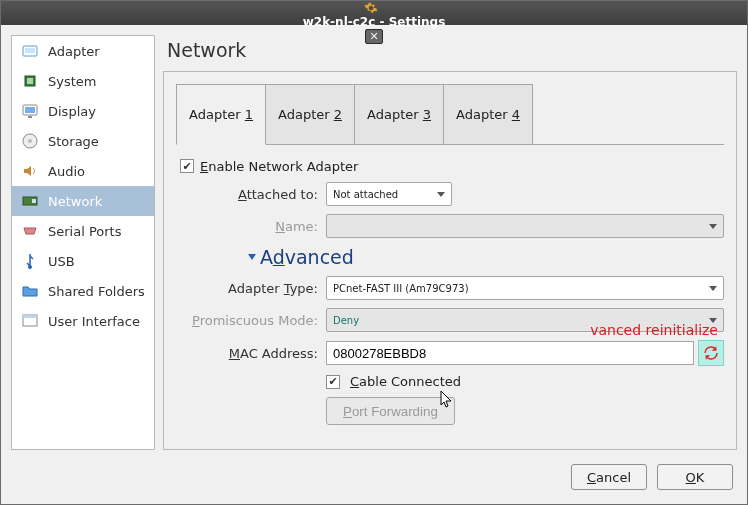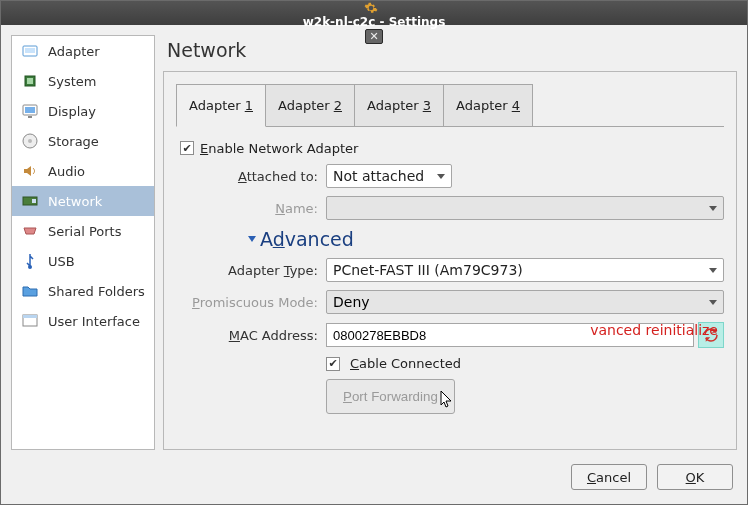--- a/index.html
+++ b/index.html
@@ -88,21 +88,21 @@
     background:#f0f0f0;
     padding:12px 12px;
     position:relative;
   }
   .tabs {
     display:flex;
     gap:0;
     margin-bottom:14px;
   }
   .tab {
-    padding:13px 12px;
+    padding:22px 12px;
     border:1px solid #a6a6a6;
     border-bottom:1px solid #a6a6a6;
     background:#e4e4e4;
     margin-right:-1px;
     font-size:13px;
     text-align:center;
   }
   .tab.active {
     background:#f0f0f0;
     border-bottom-color:#f0f0f0;
@@ -126,29 +126,29 @@
     color:#333;
   }
   .formrow .label.disabled { color:#9a9a9a; }
   .formrow .control { flex:1; display:flex; align-items:center; gap:4px; }
   .select, .textbox {
     height:24px;
     border:1px solid #a6a6a6;
     background:#fff;
     border-radius:2px;
     padding: 0 6px;
-    font-size:14px;
+    font-size:10px;
     display:flex;
     align-items:center;
     justify-content:space-between;
   }
   .select.full { flex:1; }
   .select.disabled, .textbox.disabled {
     background:#e5e5e5;
-    color:#000000;
+    color:#0f766e;
     text-align:center;
   }
   .caret {
     width:0;height:0;border-left:4px solid transparent;border-right:4px solid transparent;border-top:5px solid #555;
     margin-left:6px;
   }
   .checkbox {
     width:14px;height:14px;border:1px solid #8c8c8c;background:#fff;margin-right:6px;display:flex;align-items:center;justify-content:center;
   }
   .checkbox.checked::after { content:"✔"; font-size:11px; color:#333; line-height:1; }
@@ -165,21 +165,21 @@
     box-shadow:inset 0 0 0 1px #7dd6ca;
   }
   .annotation {
     position:absolute;
     right:18px;
     top:250px;
     color:#d4211f;
     font-size:14px;
   }
   .pfbtn {
-    height:35px; padding:0 16px; border:1px solid #a6a6a6; background:#e9e9e9;
+    height:28px; padding:0 16px; border:1px solid #a6a6a6; background:#e9e9e9;
     color:#9a9a9a; border-radius:3px;
   }
   .cursor {
     position:absolute;
     left:276px; top:318px;
     font-size:18px; color:#000;
   }
   .footer {
     height:44px;
     display:flex;

